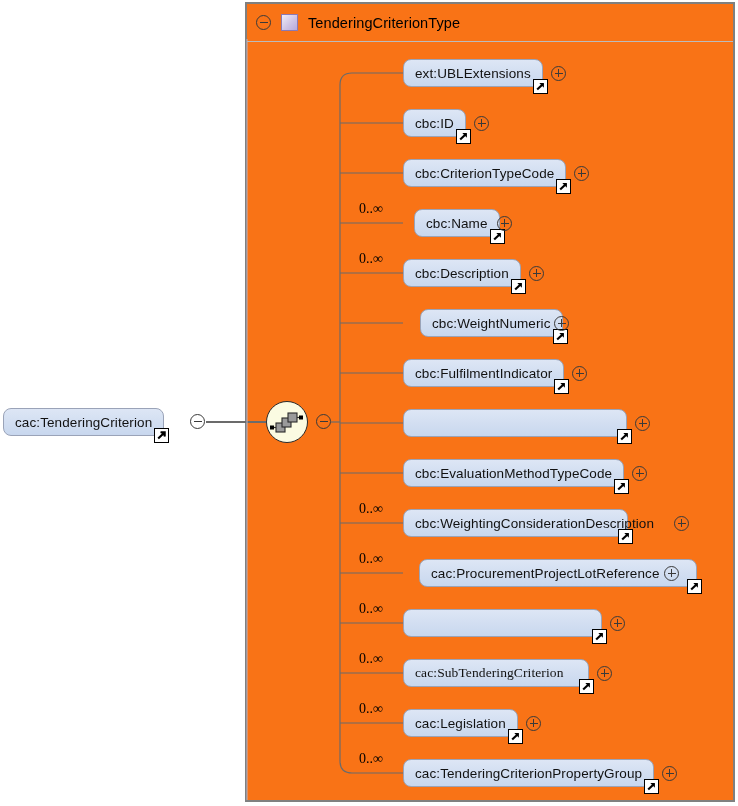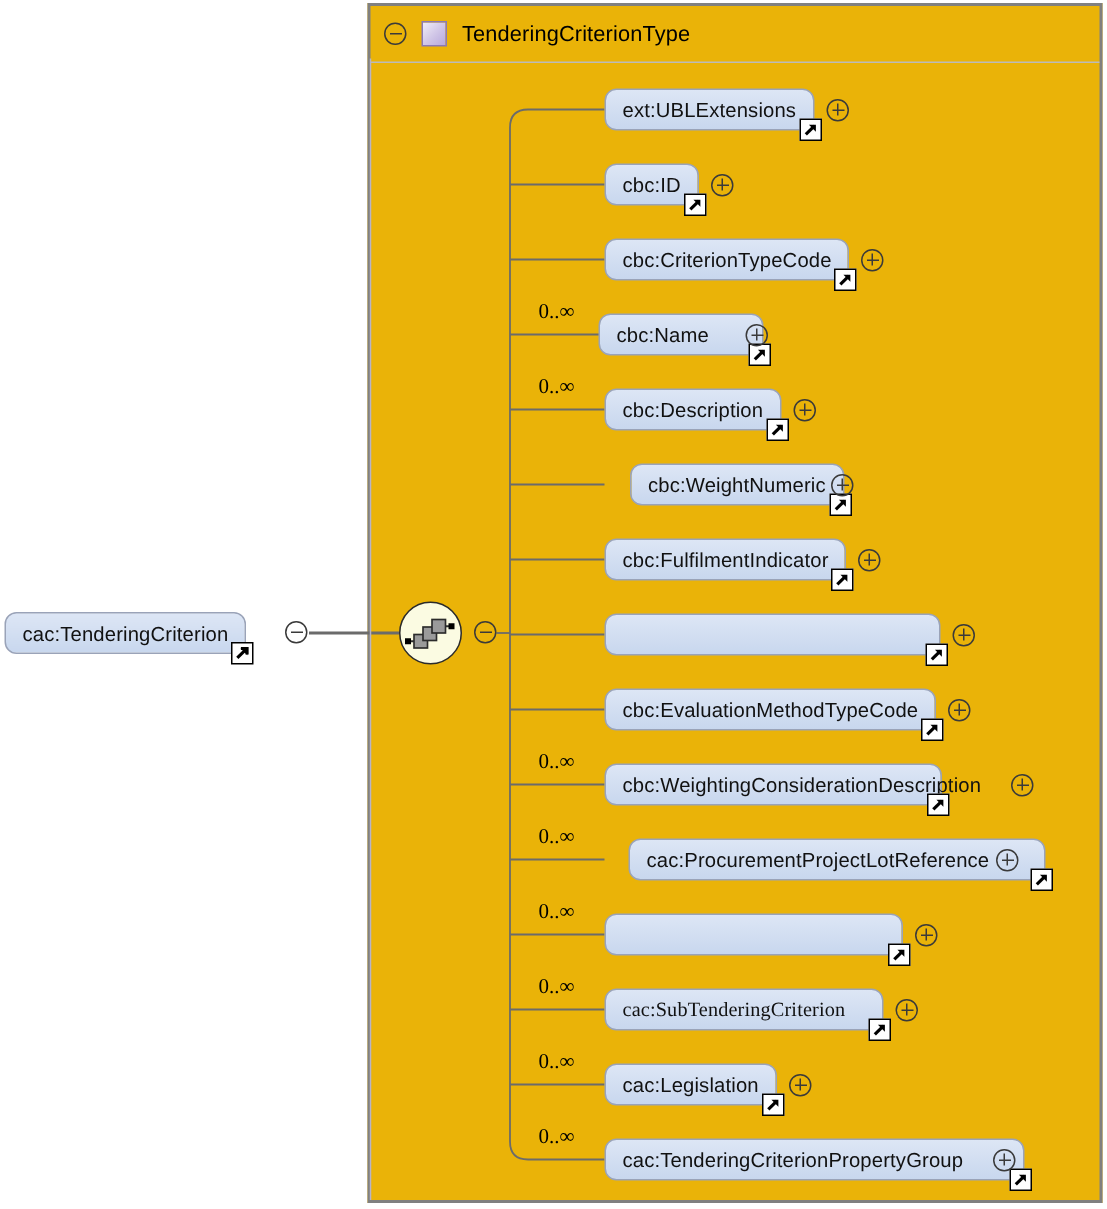--- a/index.html
+++ b/index.html
@@ -23,21 +23,21 @@
     height: 806px;
   }
 
   
   .type-panel {
     position: absolute;
     left: 245px;
     top: 2px;
     width: 490px;
     height: 800px;
-    background: #eab308;
+    background: #f97316;
     border: 2px solid #808080;
     box-sizing: border-box;
   }
   .panel-header {
     position: absolute;
     left: 0; top: 0;
     width: 100%;
     height: 38px;
     box-sizing: border-box;
     border-bottom: 1px solid #bbbbbb;
@@ -238,21 +238,21 @@
       <div class="node" style="left: 403px; top: 159px; width: 163px;">
         <span class="label">cbc:CriterionTypeCode</span>
         <span class="ref-badge" style="right: -6px; bottom: -8px;">
           <svg width="13" height="13" viewBox="0 0 13 13">
             <path d="M3.2 9.6 L9 3.9" stroke="#000" stroke-width="2.1" fill="none"></path>
             <path d="M9.9 3.1 L9.9 7.8 L5.3 3.1 Z" fill="#000"></path>
           </svg>
         </span>
       </div>
       <div class="circ plus circ-abs" style="left: 574px; top: 165.5px;"></div>
-      <div class="node" style="left: 399px; top: 209px; width: 110px;">
+      <div class="node" style="left: 414px; top: 209px; width: 86px;">
         <span class="label">cbc:Name</span>
         <span class="ref-badge" style="right: -6px; bottom: -8px;">
           <svg width="13" height="13" viewBox="0 0 13 13">
             <path d="M3.2 9.6 L9 3.9" stroke="#000" stroke-width="2.1" fill="none"></path>
             <path d="M9.9 3.1 L9.9 7.8 L5.3 3.1 Z" fill="#000"></path>
           </svg>
         </span>
       </div>
       <div class="circ plus circ-abs" style="left: 497px; top: 215.5px;"></div>
       <div class="card" style="left: 359px; top: 201px;">0..∞</div>
@@ -353,21 +353,21 @@
         <span class="label">cac:Legislation</span>
         <span class="ref-badge" style="right: -6px; bottom: -8px;">
           <svg width="13" height="13" viewBox="0 0 13 13">
             <path d="M3.2 9.6 L9 3.9" stroke="#000" stroke-width="2.1" fill="none"></path>
             <path d="M9.9 3.1 L9.9 7.8 L5.3 3.1 Z" fill="#000"></path>
           </svg>
         </span>
       </div>
       <div class="circ plus circ-abs" style="left: 526px; top: 715.5px;"></div>
       <div class="card" style="left: 359px; top: 701px;">0..∞</div>
-      <div class="node" style="left: 403px; top: 759px; width: 280px;">
+      <div class="node" style="left: 403px; top: 759px; width: 251px;">
         <span class="label">cac:TenderingCriterionPropertyGroup</span>
         <span class="ref-badge" style="right: -6px; bottom: -8px;">
           <svg width="13" height="13" viewBox="0 0 13 13">
             <path d="M3.2 9.6 L9 3.9" stroke="#000" stroke-width="2.1" fill="none"></path>
             <path d="M9.9 3.1 L9.9 7.8 L5.3 3.1 Z" fill="#000"></path>
           </svg>
         </span>
       </div>
       <div class="circ plus circ-abs" style="left: 662px; top: 765.5px;"></div>
       <div class="card" style="left: 359px; top: 751px;">0..∞</div>

